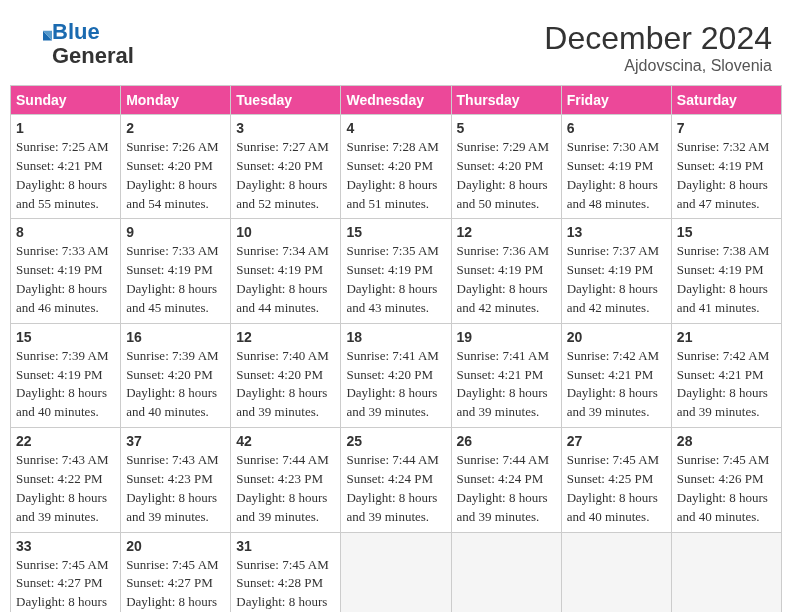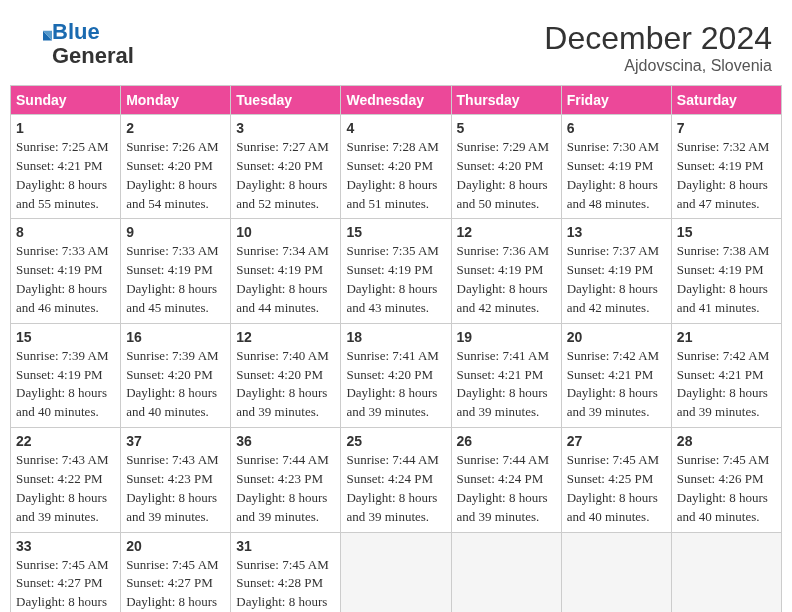--- a/index.html
+++ b/index.html
@@ -215,21 +215,21 @@
         <tr class="week-row">
           <td>
             <span class="day-number">22</span>
             <div class="day-info">Sunrise: 7:43 AM<br>Sunset: 4:22 PM<br>Daylight: 8 hours and 39 minutes.</div>
           </td>
           <td>
             <span class="day-number">37</span>
             <div class="day-info">Sunrise: 7:43 AM<br>Sunset: 4:23 PM<br>Daylight: 8 hours and 39 minutes.</div>
           </td>
           <td>
-            <span class="day-number">36</span>
+            <span class="day-number">42</span>
             <div class="day-info">Sunrise: 7:44 AM<br>Sunset: 4:23 PM<br>Daylight: 8 hours and 39 minutes.</div>
           </td>
           <td>
             <span class="day-number">25</span>
             <div class="day-info">Sunrise: 7:44 AM<br>Sunset: 4:24 PM<br>Daylight: 8 hours and 39 minutes.</div>
           </td>
           <td>
             <span class="day-number">26</span>
             <div class="day-info">Sunrise: 7:44 AM<br>Sunset: 4:24 PM<br>Daylight: 8 hours and 39 minutes.</div>
           </td>

